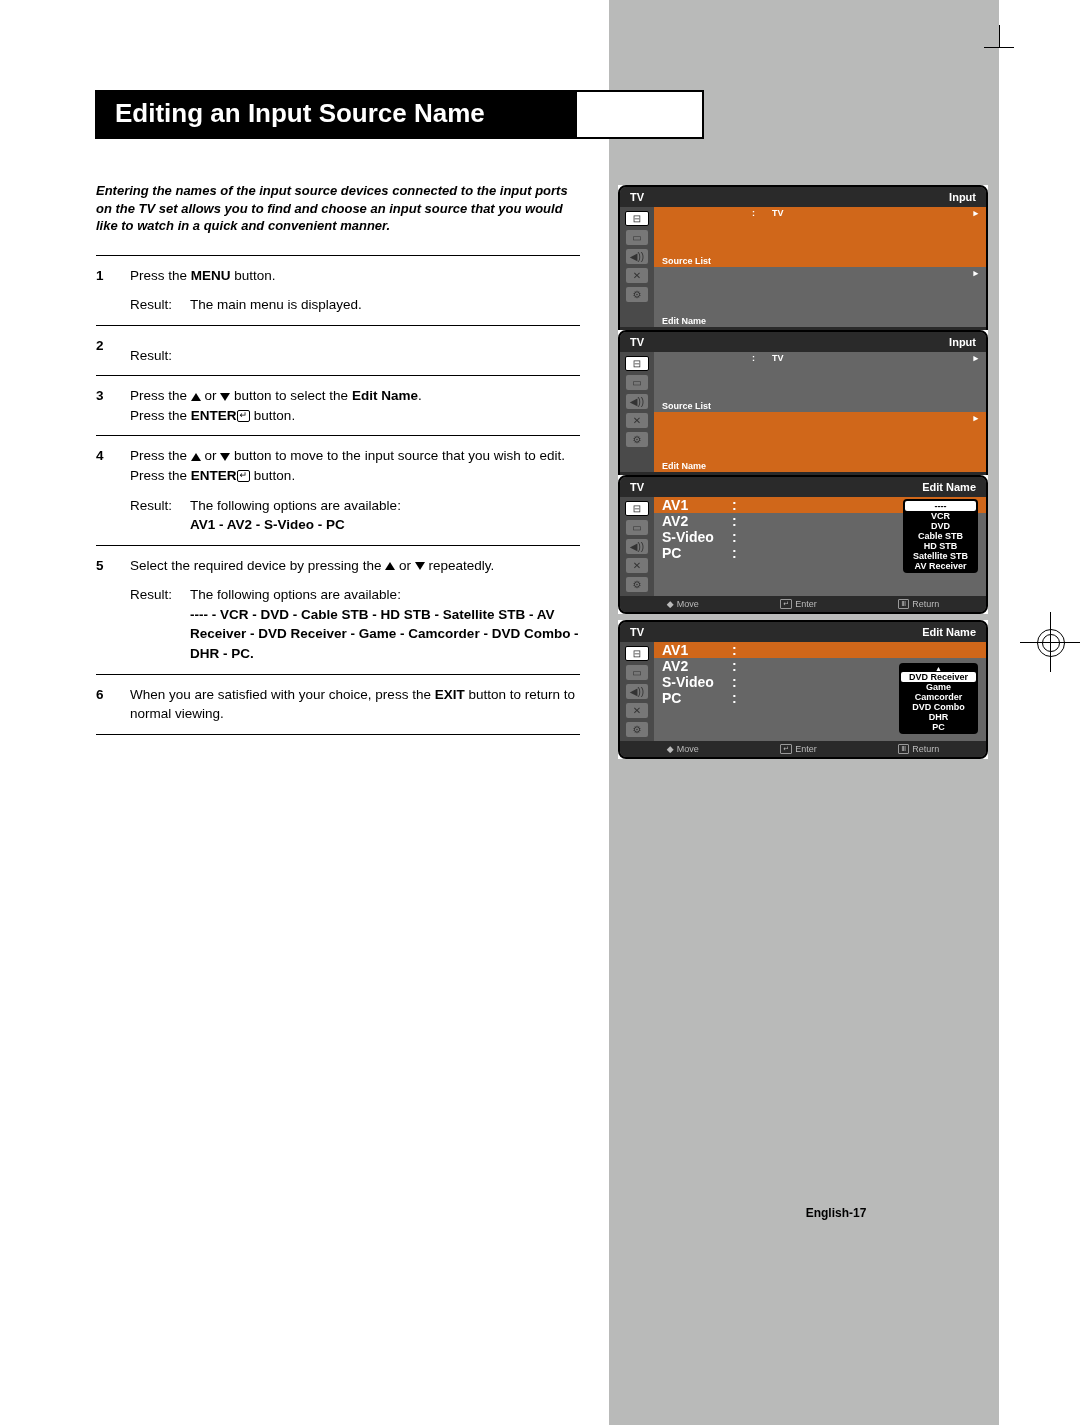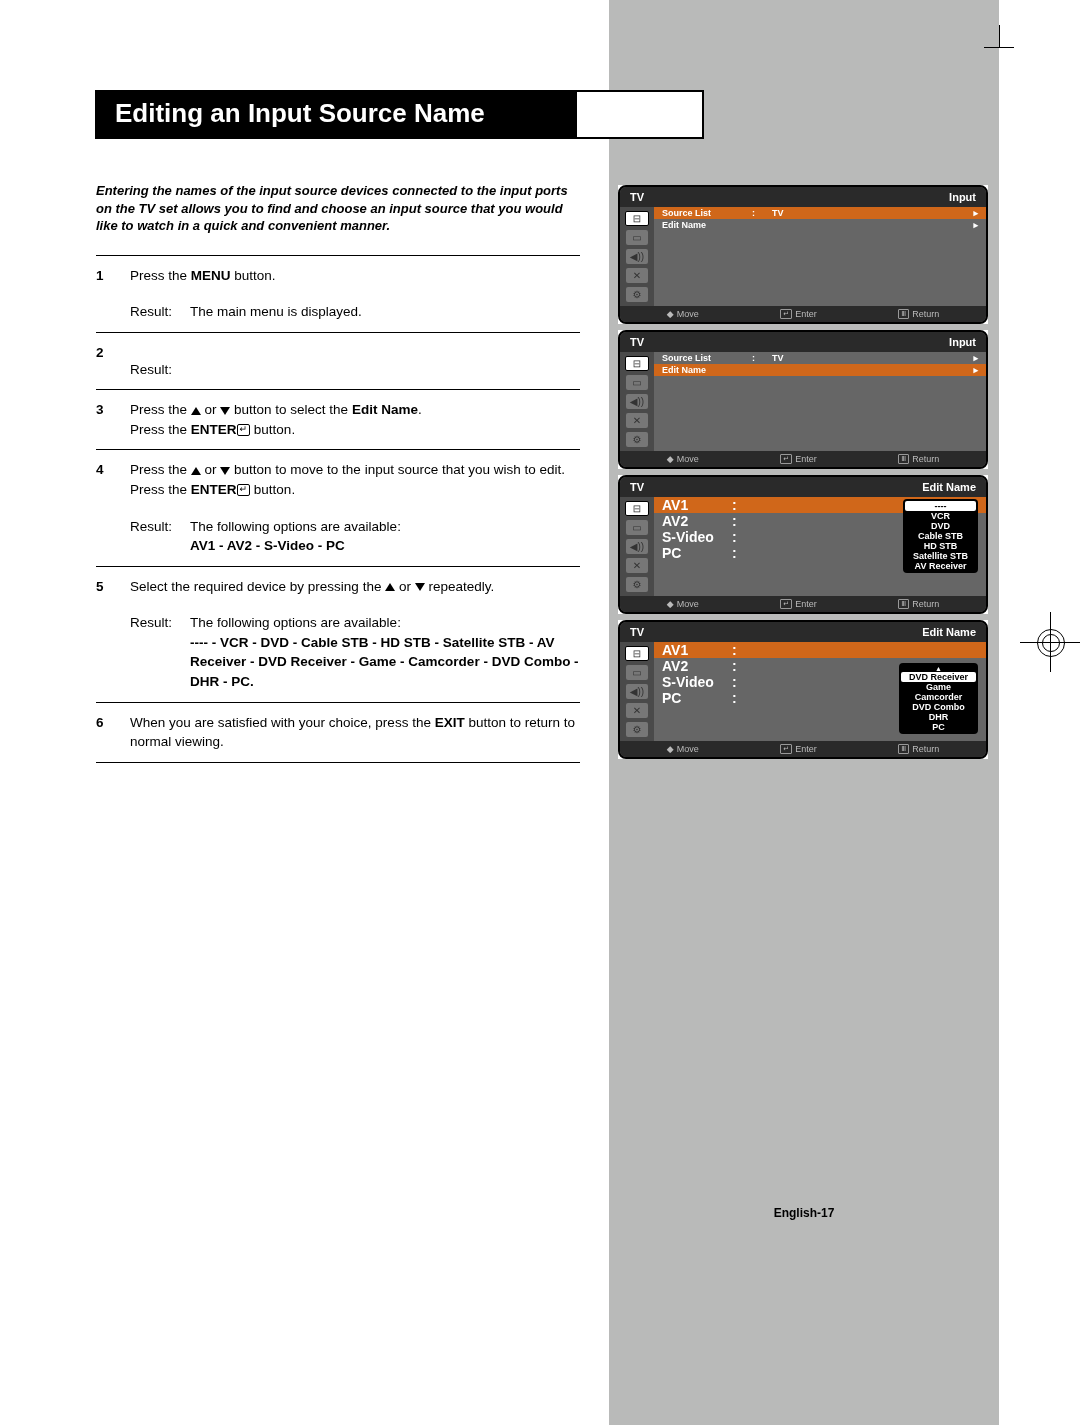--- a/index.html
+++ b/index.html
@@ -99,21 +99,21 @@
     margin-bottom: 4px;
   }
   .step .num {
     width: 34px;
     font-weight: bold;
     flex-shrink:0;
   }
   .step .body { flex: 1; }
   .result-row {
     display:flex;
-    margin-top:17px;
+    margin-top:10px;
   }
   .result-label { width: 60px; flex-shrink:0; }
   .result-body { flex:1; }
   b { font-weight: bold; }
 
   .triangle-up, .triangle-down {
     display:inline-block;
     vertical-align: middle;
   }
   .triangle-up {
@@ -195,21 +195,21 @@
     position: relative;
     font-size: 9px;
     color: #fff;
   }
   .osd-row {
     display:flex;
     padding: 1px 8px;
     font-weight: bold;
   }
   .osd-row.hl { background: #d0671a; color:#fff; }
-  .osd-row .c1 { width: 90px; }
+  .osd-row .c1 { width: 90px; margin-top: 48px; }
   .osd-row .c2 { width: 20px; }
   .osd-row .c3 { flex:1; }
   .osd-row .carrow { width:10px; text-align:right; }
   .osd-footer {
     background: #2a2a2a;
     color:#bbb;
     font-size:9px;
     display:flex;
     justify-content:space-around;
     padding: 3px 6px;
@@ -240,20 +240,21 @@
   .osd-content-rows .orow .c2 { width: 10px; }
 
   .page-num {
     position:absolute;
     bottom: 34px;
     left: 609px;
     width: 390px;
     text-align:center;
     font-size: 12px;
     font-weight: bold;
+    padding-left: 32px;
   }
 
   .fic {
     display:inline-block;
     font-size:9px;
     line-height:1;
   }
   .ficon-box {
     display:inline-block;
     border:1px solid #999;

